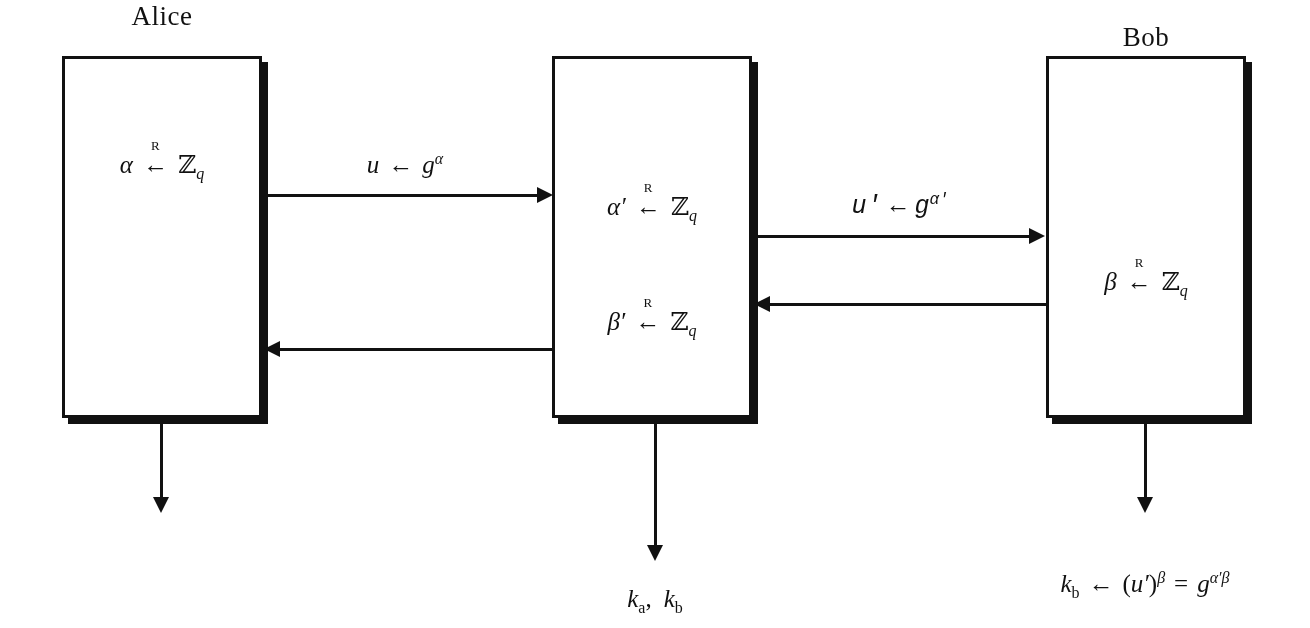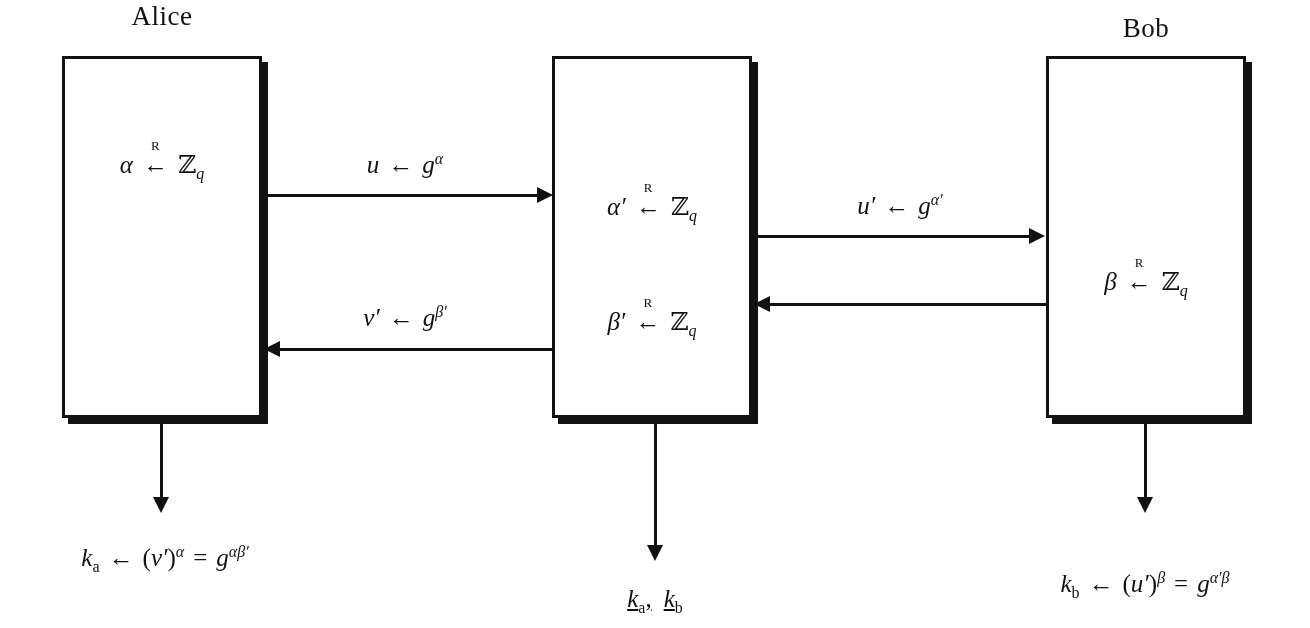--- a/index.html
+++ b/index.html
@@ -77,21 +77,21 @@
     border-right: 8px solid transparent;
     border-top: 16px solid #111;
   }
 </style>
 </head>
 <body>
 
 <div class="canvas">
 
   <div class="title" style="left:62px; top:1px; width:200px;">Alice</div>
-  <div class="title" style="left:1046px; top:13px; width:200px;">Bob</div>
+  <div class="title" style="left:1046px; top:22px; width:200px;">Bob</div>
 
   <div class="box" style="left:62px; top:56px;"></div>
   <div class="box" style="left:552px; top:56px;"></div>
   <div class="box" style="left:1046px; top:56px;"></div>
 
   <div class="mline it" style="left:62px; top:150px; width:200px;">
     <span>α</span><span class="rand"><span class="r">R</span><span class="a">←</span></span><span class="rm">ℤ</span><sub class="m it">q</sub>
   </div>
 
   <div class="mline it" style="left:552px; top:192px; width:200px;">
@@ -105,49 +105,43 @@
   <div class="mline it" style="left:1046px; top:267px; width:200px;">
     <span>β</span><span class="rand"><span class="r">R</span><span class="a">←</span></span><span class="rm">ℤ</span><sub class="m it">q</sub>
   </div>
 
   <div class="mline it" style="left:290px; top:150px; width:230px;">
     <span>u</span><span class="rm sp">←</span><span>g</span><sup class="m">α</sup>
   </div>
   <div class="hline" style="left:264px; top:194px; width:274px;"></div>
   <div class="head-right" style="left:537px; top:187px;"></div>
 
-  <div class="mline it" style="left:290px; top:303px; width:230px;">
-    <span>v′</span><span class="rm sp">←</span><span>g</span><sup class="m">β′</sup>
-  </div>
   <div class="hline" style="left:280px; top:348px; width:272px;"></div>
   <div class="head-left" style="left:264px; top:341px;"></div>
 
-  <div class="mline it" style="left:785px; top:191px; width:230px;">
+  <div class="mline it" style="left:785px; top:191px; width:230px;font-family:Liberation Mono, monospace;">
     <span>u′</span><span class="rm sp">←</span><span>g</span><sup class="m">α′</sup>
   </div>
   <div class="hline" style="left:754px; top:235px; width:276px;"></div>
   <div class="head-right" style="left:1029px; top:228px;"></div>
 
   <div class="hline" style="left:770px; top:303px; width:276px;"></div>
   <div class="head-left" style="left:754px; top:296px;"></div>
 
   <div class="vline" style="left:160px; top:418px; height:80px;"></div>
   <div class="head-down" style="left:153px; top:497px;"></div>
 
   <div class="vline" style="left:654px; top:418px; height:128px;"></div>
   <div class="head-down" style="left:647px; top:545px;"></div>
 
   <div class="vline" style="left:1144px; top:418px; height:80px;"></div>
   <div class="head-down" style="left:1137px; top:497px;"></div>
 
-  <div class="mline it" style="left:0px; top:543px; width:330px;">
-    <span>k</span><sub class="m rm">a</sub><span class="rm sp">←</span><span class="rm">(</span><span>v′</span><span class="rm">)</span><sup class="m">α</sup><span class="rm sp">=</span><span>g</span><sup class="m">αβ′</sup>
-  </div>
 
-  <div class="mline it" style="left:555px; top:585px; width:200px;text-decoration:underline;">
+  <div class="mline it" style="left:555px; top:585px; width:200px;">
     <span>k</span><sub class="m rm">a</sub><span class="rm" style="margin-right:12px;">,</span><span>k</span><sub class="m rm">b</sub>
   </div>
 
   <div class="mline it" style="left:980px; top:569px; width:330px;">
     <span>k</span><sub class="m rm">b</sub><span class="rm sp">←</span><span class="rm">(</span><span>u′</span><span class="rm">)</span><sup class="m">β</sup><span class="rm sp">=</span><span>g</span><sup class="m">α′β</sup>
   </div>
 
 </div>
 
 </body></html>

